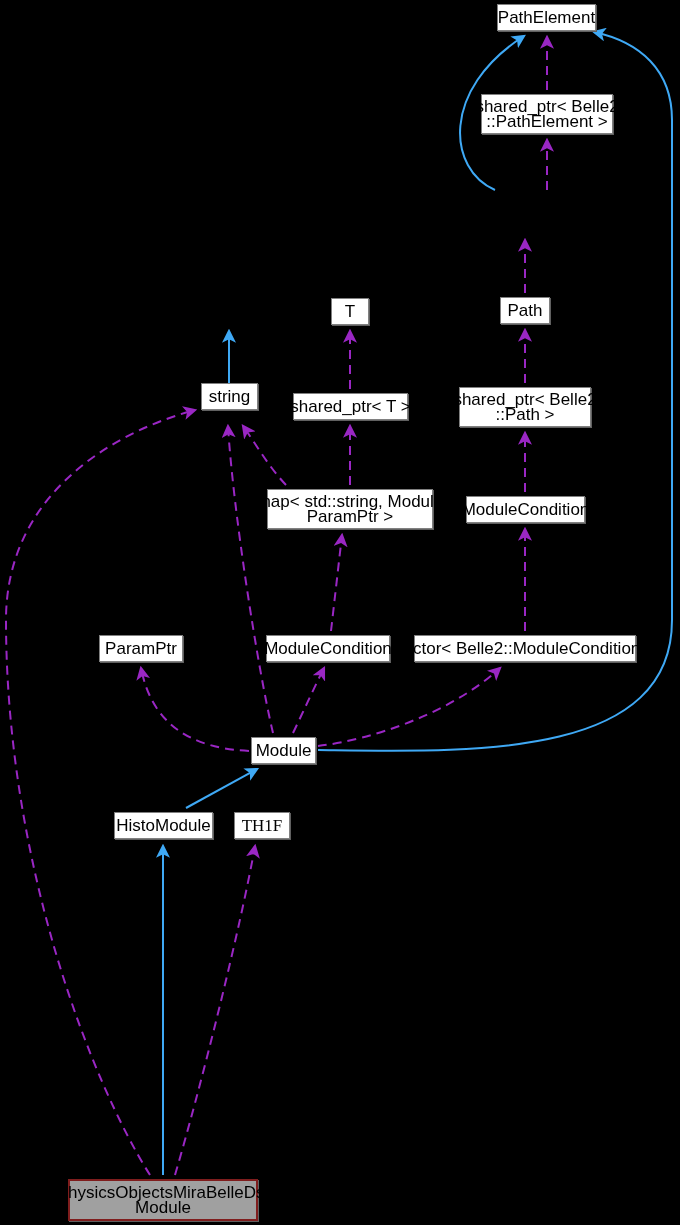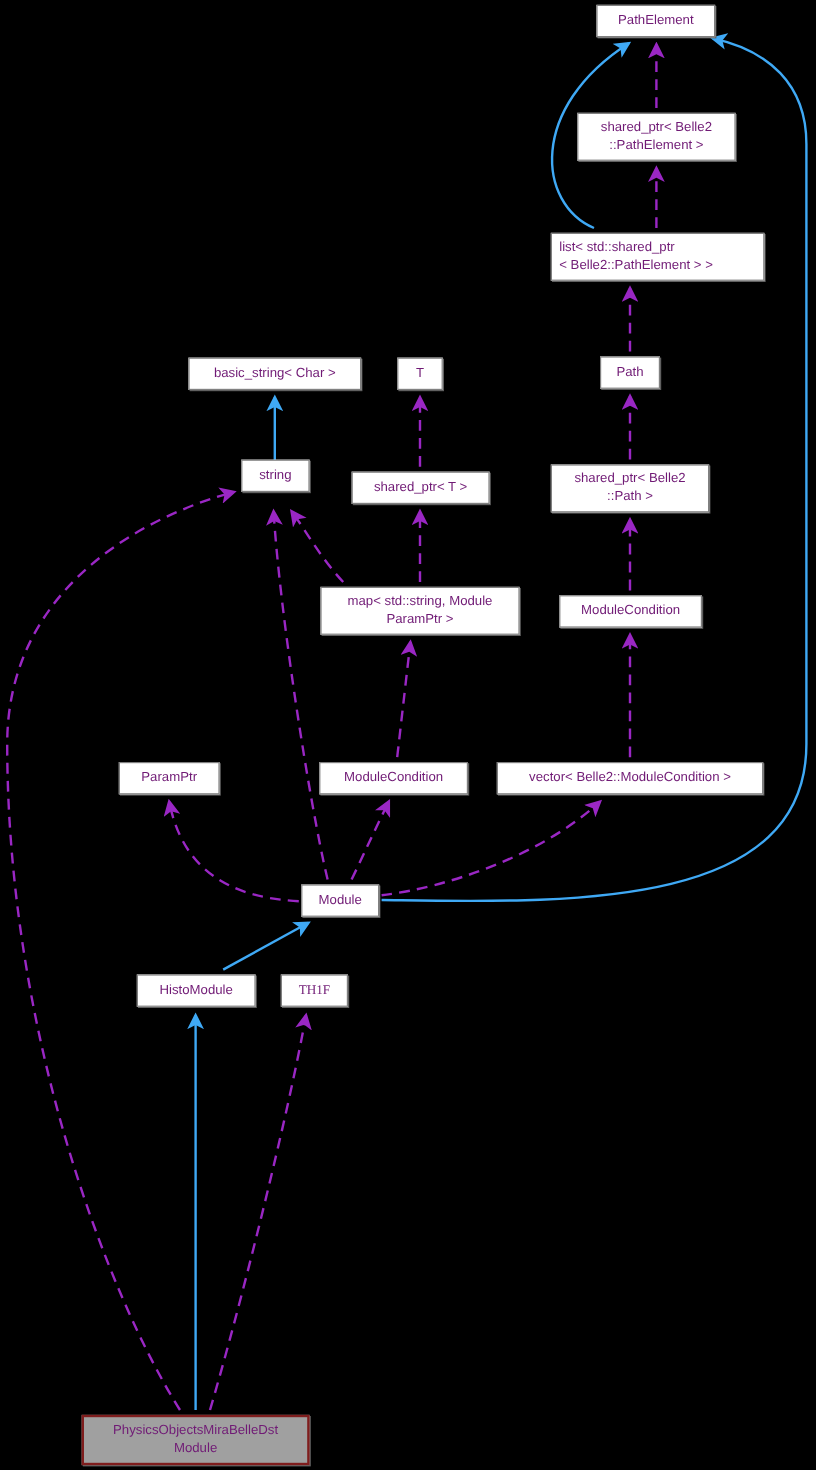--- a/index.html
+++ b/index.html
@@ -21,22 +21,22 @@
     top: 0;
     width: 680px;
     height: 1225px;
     pointer-events: none;
   }
   .node {
     position: absolute;
     box-sizing: border-box;
     background: #ffffff;
     border: 1px solid #808080;
-    color: #701a75;
-    font-size: 11px;
+    color: #000000;
+    font-size: 17px;
     line-height: 15px;
     text-align: center;
     display: flex;
     align-items: center;
     justify-content: center;
     padding: 0 6px;
     white-space: pre;
     box-shadow: 1px 1px 0 0 #606060;
     z-index: 5;
   }
@@ -90,26 +90,23 @@
       <path d="M 175 1175 C 200 1090 240 930 255 846"></path>
       <path d="M 150 1175 C 90 1080 6 860 6 620 C 6 490 120 430 195 410"></path>
     </g>
   </svg>
 
   <div class="node" style="left:497px; top:4px; width:99px; height:27px;">PathElement</div>
 
   <div class="node" style="left:481px; top:94px; width:132px; height:40px;">shared_ptr&lt; Belle2
 ::PathElement &gt;</div>
 
-  <div class="node leftalign" style="left:459px; top:194px; width:178px; height:40px;">list&lt; std::shared_ptr
-&lt; Belle2::PathElement &gt; &gt;</div>
 
   <div class="node" style="left:500px; top:297px; width:50px; height:27px;">Path</div>
 
-  <div class="node" style="left:157px; top:298px; width:144px; height:27px;">basic_string&lt; Char &gt;</div>
 
   <div class="node" style="left:331px; top:298px; width:38px; height:27px;">T</div>
 
   <div class="node" style="left:201px; top:383px; width:57px; height:27px;">string</div>
 
   <div class="node" style="left:293px; top:393px; width:115px; height:27px;">shared_ptr&lt; T &gt;</div>
 
   <div class="node" style="left:459px; top:387px; width:132px; height:40px;">shared_ptr&lt; Belle2
 ::Path &gt;</div>
 

